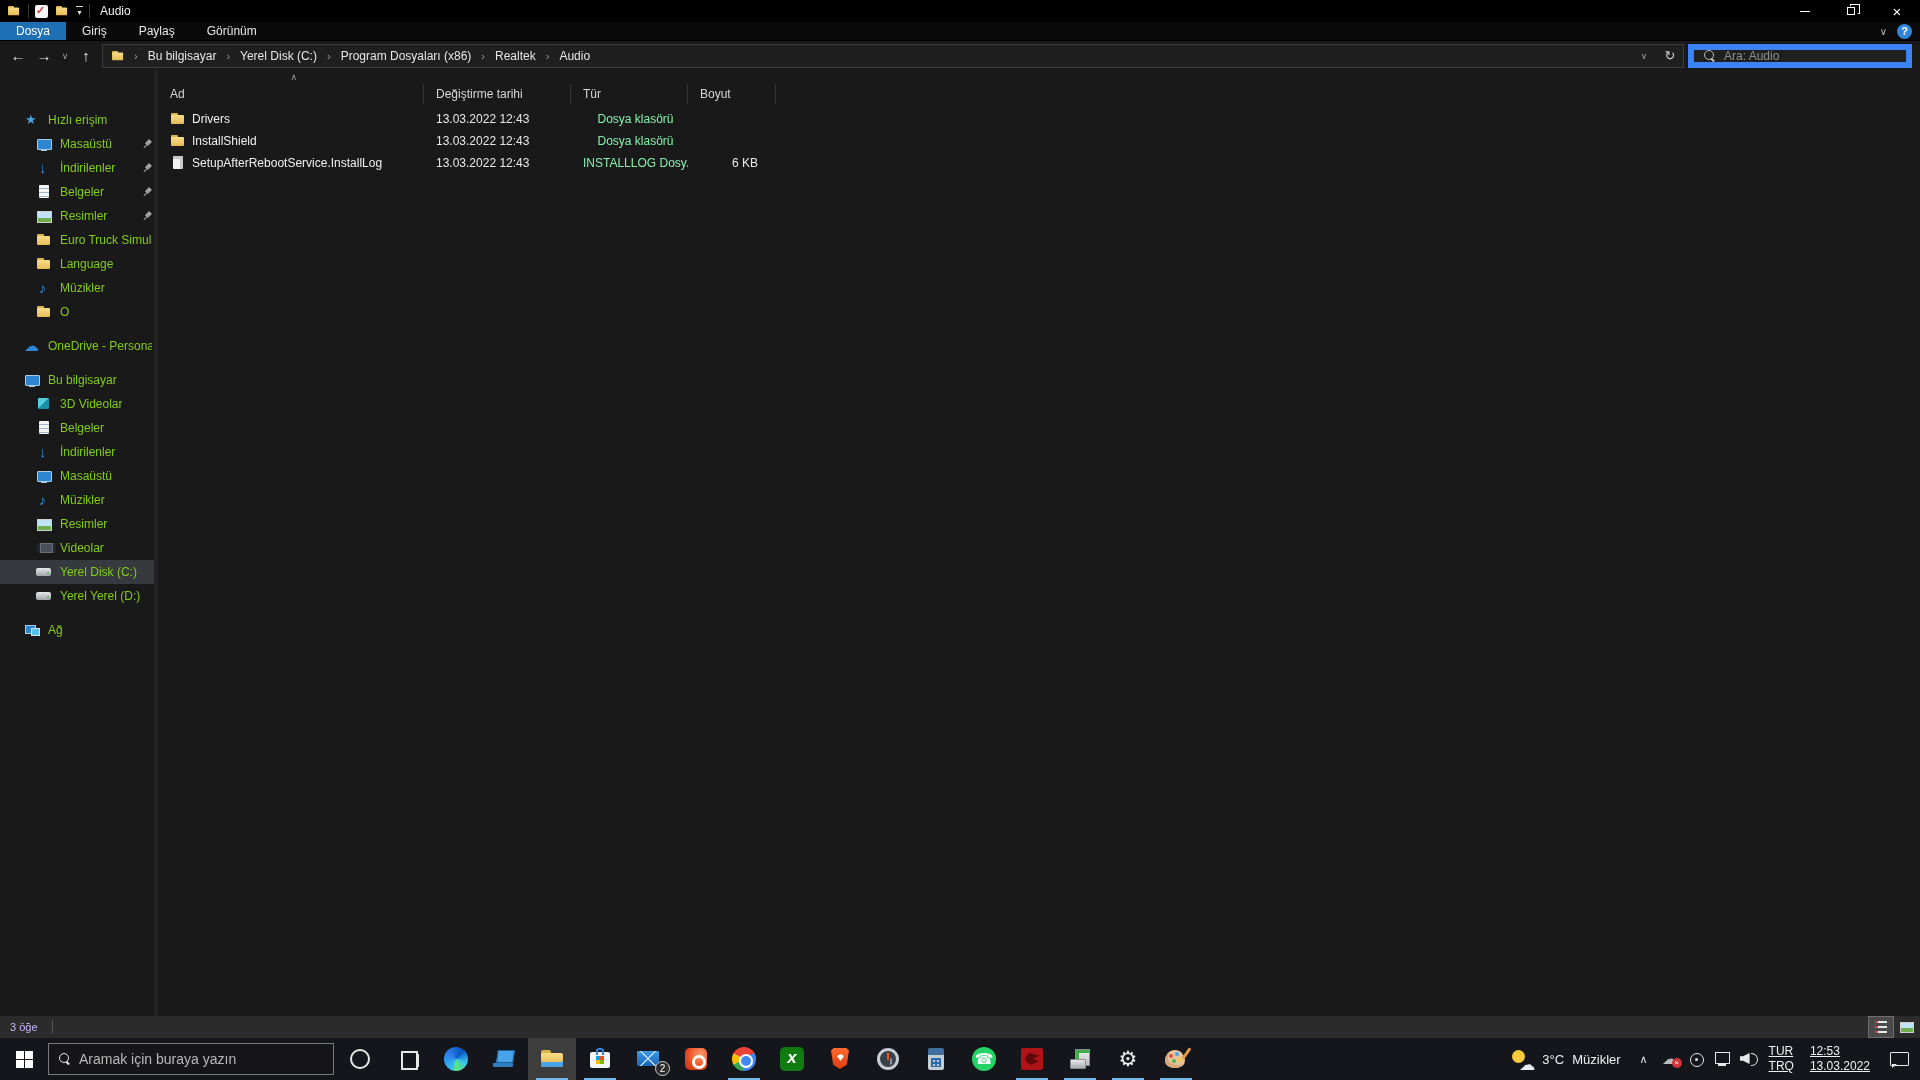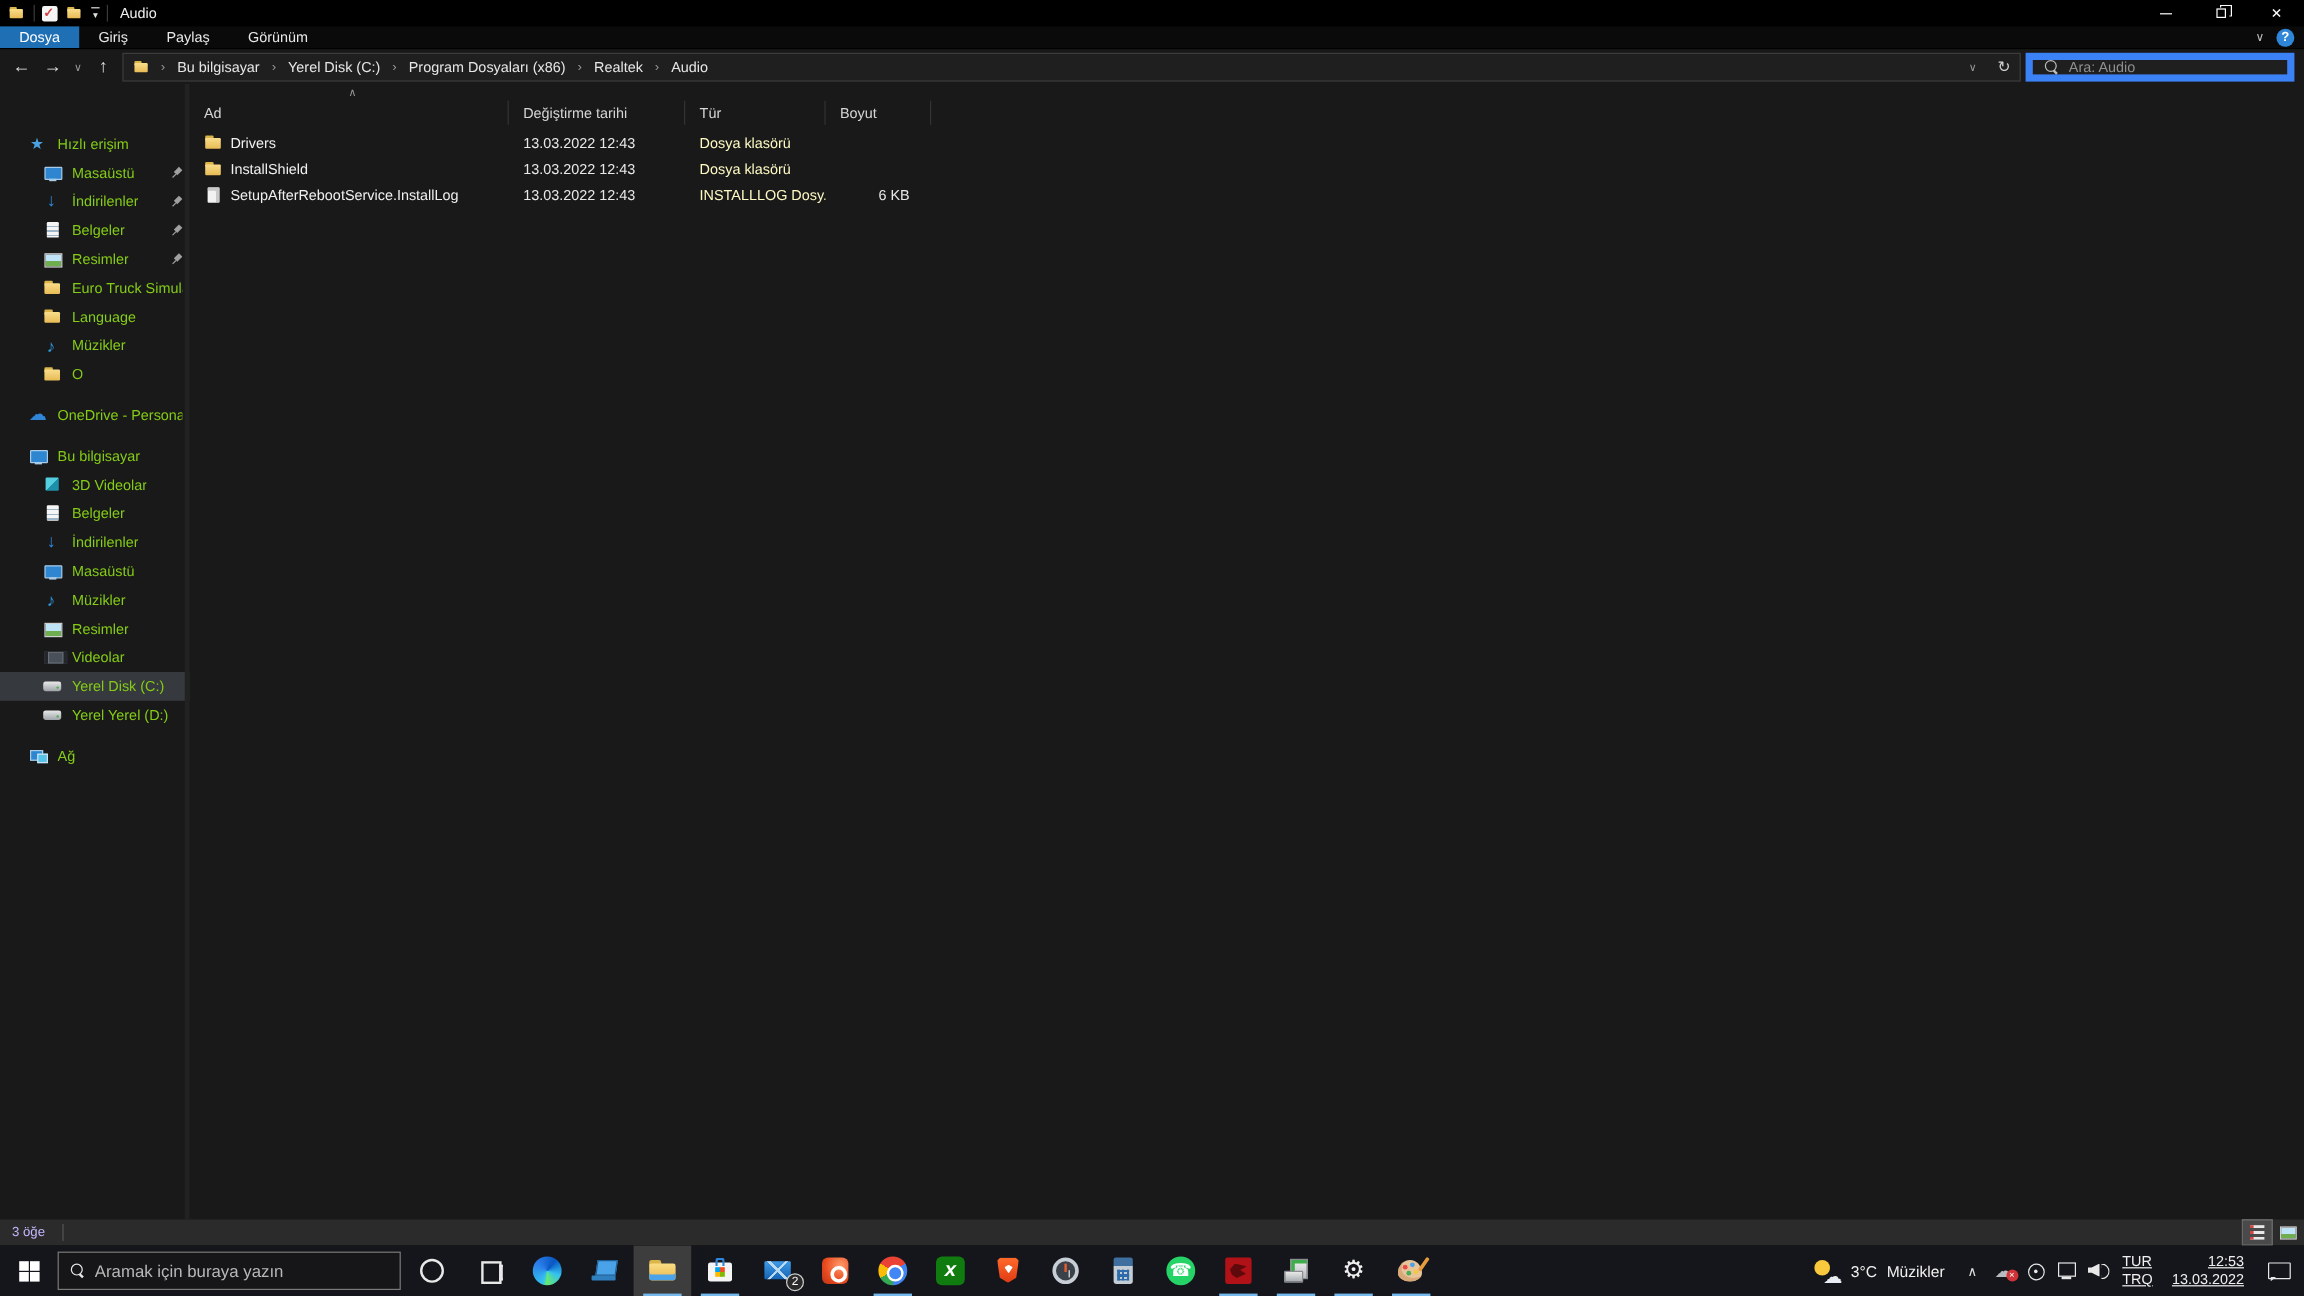--- a/index.html
+++ b/index.html
@@ -117,21 +117,21 @@
   .col-name  { width:266px; position:relative; }
   .col-date  { width:147px; }
   .col-type  { width:117px; }
   .col-size  { width:88px; }
   .sort-caret { position:absolute; left:50%; top:-12px; color:#9a9a9a; font-size:9px; }
   .rows { position:absolute; left:0; top:38px; width:100%; }
   .frow { display:flex; align-items:center; height:22px; }
   .frow .cell { padding-left:12px; white-space:nowrap; overflow:hidden; }
   .cell-name { width:266px; display:flex; align-items:center; gap:6px; }
   .cell-date { width:147px; color:#e8e8e8; }
-  .cell-type { width:117px; color:#fef9c3; }
+  .cell-type { width:117px; color:#86efac;text-align:center; }
   .cell-size { width:88px; text-align:right; padding-right:18px; color:#e8e8e8; }
 
   
   .statusbar { position:absolute; left:0; top:1016px; width:100%; height:22px; background:#2b2b2b;
                display:flex; align-items:center; color:#c4b5fd; font-size:11px; }
   .status-count { padding-left:10px; }
   .status-sep { width:1px; height:14px; background:#555; margin-left:14px; }
   .view-btns { margin-left:auto; display:flex; height:100%; }
   .view-btn { width:26px; height:100%; display:flex; align-items:center; justify-content:center; }
   .view-btn.active { background:#4a4a4a; box-shadow:inset 0 0 0 1px #6e6e6e; }
@@ -255,21 +255,21 @@
                     background:#e8e8e8; border-radius:50%; }
   .net-ic::before { content:""; position:absolute; left:6px; top:14px; width:13px; height:10px;
                     border:1.5px solid #e8e8e8; }
   .net-ic::after { content:""; position:absolute; left:9px; top:26px; width:8px; height:1.5px; background:#e8e8e8; }
   .vol-ic::before { content:""; position:absolute; left:5px; top:15px; width:10px; height:11px;
                     background:#e8e8e8; clip-path:polygon(0 30%,35% 30%,100% 0,100% 100%,35% 70%,0 70%); }
   .vol-ic::after { content:""; position:absolute; left:16px; top:15px; width:6px; height:11px;
                    border:1.5px solid #e8e8e8; border-left:none; border-radius:0 8px 8px 0; }
   .lang-block, .clock-block { display:flex; flex-direction:column; justify-content:center;
                               align-items:flex-start; padding:0 8px; line-height:15px;text-decoration:underline; }
-  .clock-block { align-items:flex-end; padding-right:10px; }
+  .clock-block { padding-right:10px; }
   .action-ic { width:40px; }
   .action-ic::before { content:""; position:absolute; left:10px; top:14px; width:17px; height:12px;
                        border:1.5px solid #e8e8e8; border-radius:1px; }
   .action-ic::after { content:""; position:absolute; left:12px; top:26px; width:5px; height:4px;
                       background:#e8e8e8; clip-path:polygon(0 0,100% 0,0 100%); }
 
   
   .qat-folder { transform:scale(.85); }
   .qat-check { position:relative; width:13px; height:13px; background:#f5f5f5; border-radius:2px; }
   .qat-check::after { content:"✓"; position:absolute; left:1px; top:-1px; color:#d04545; font-size:11px; font-weight:bold; }

